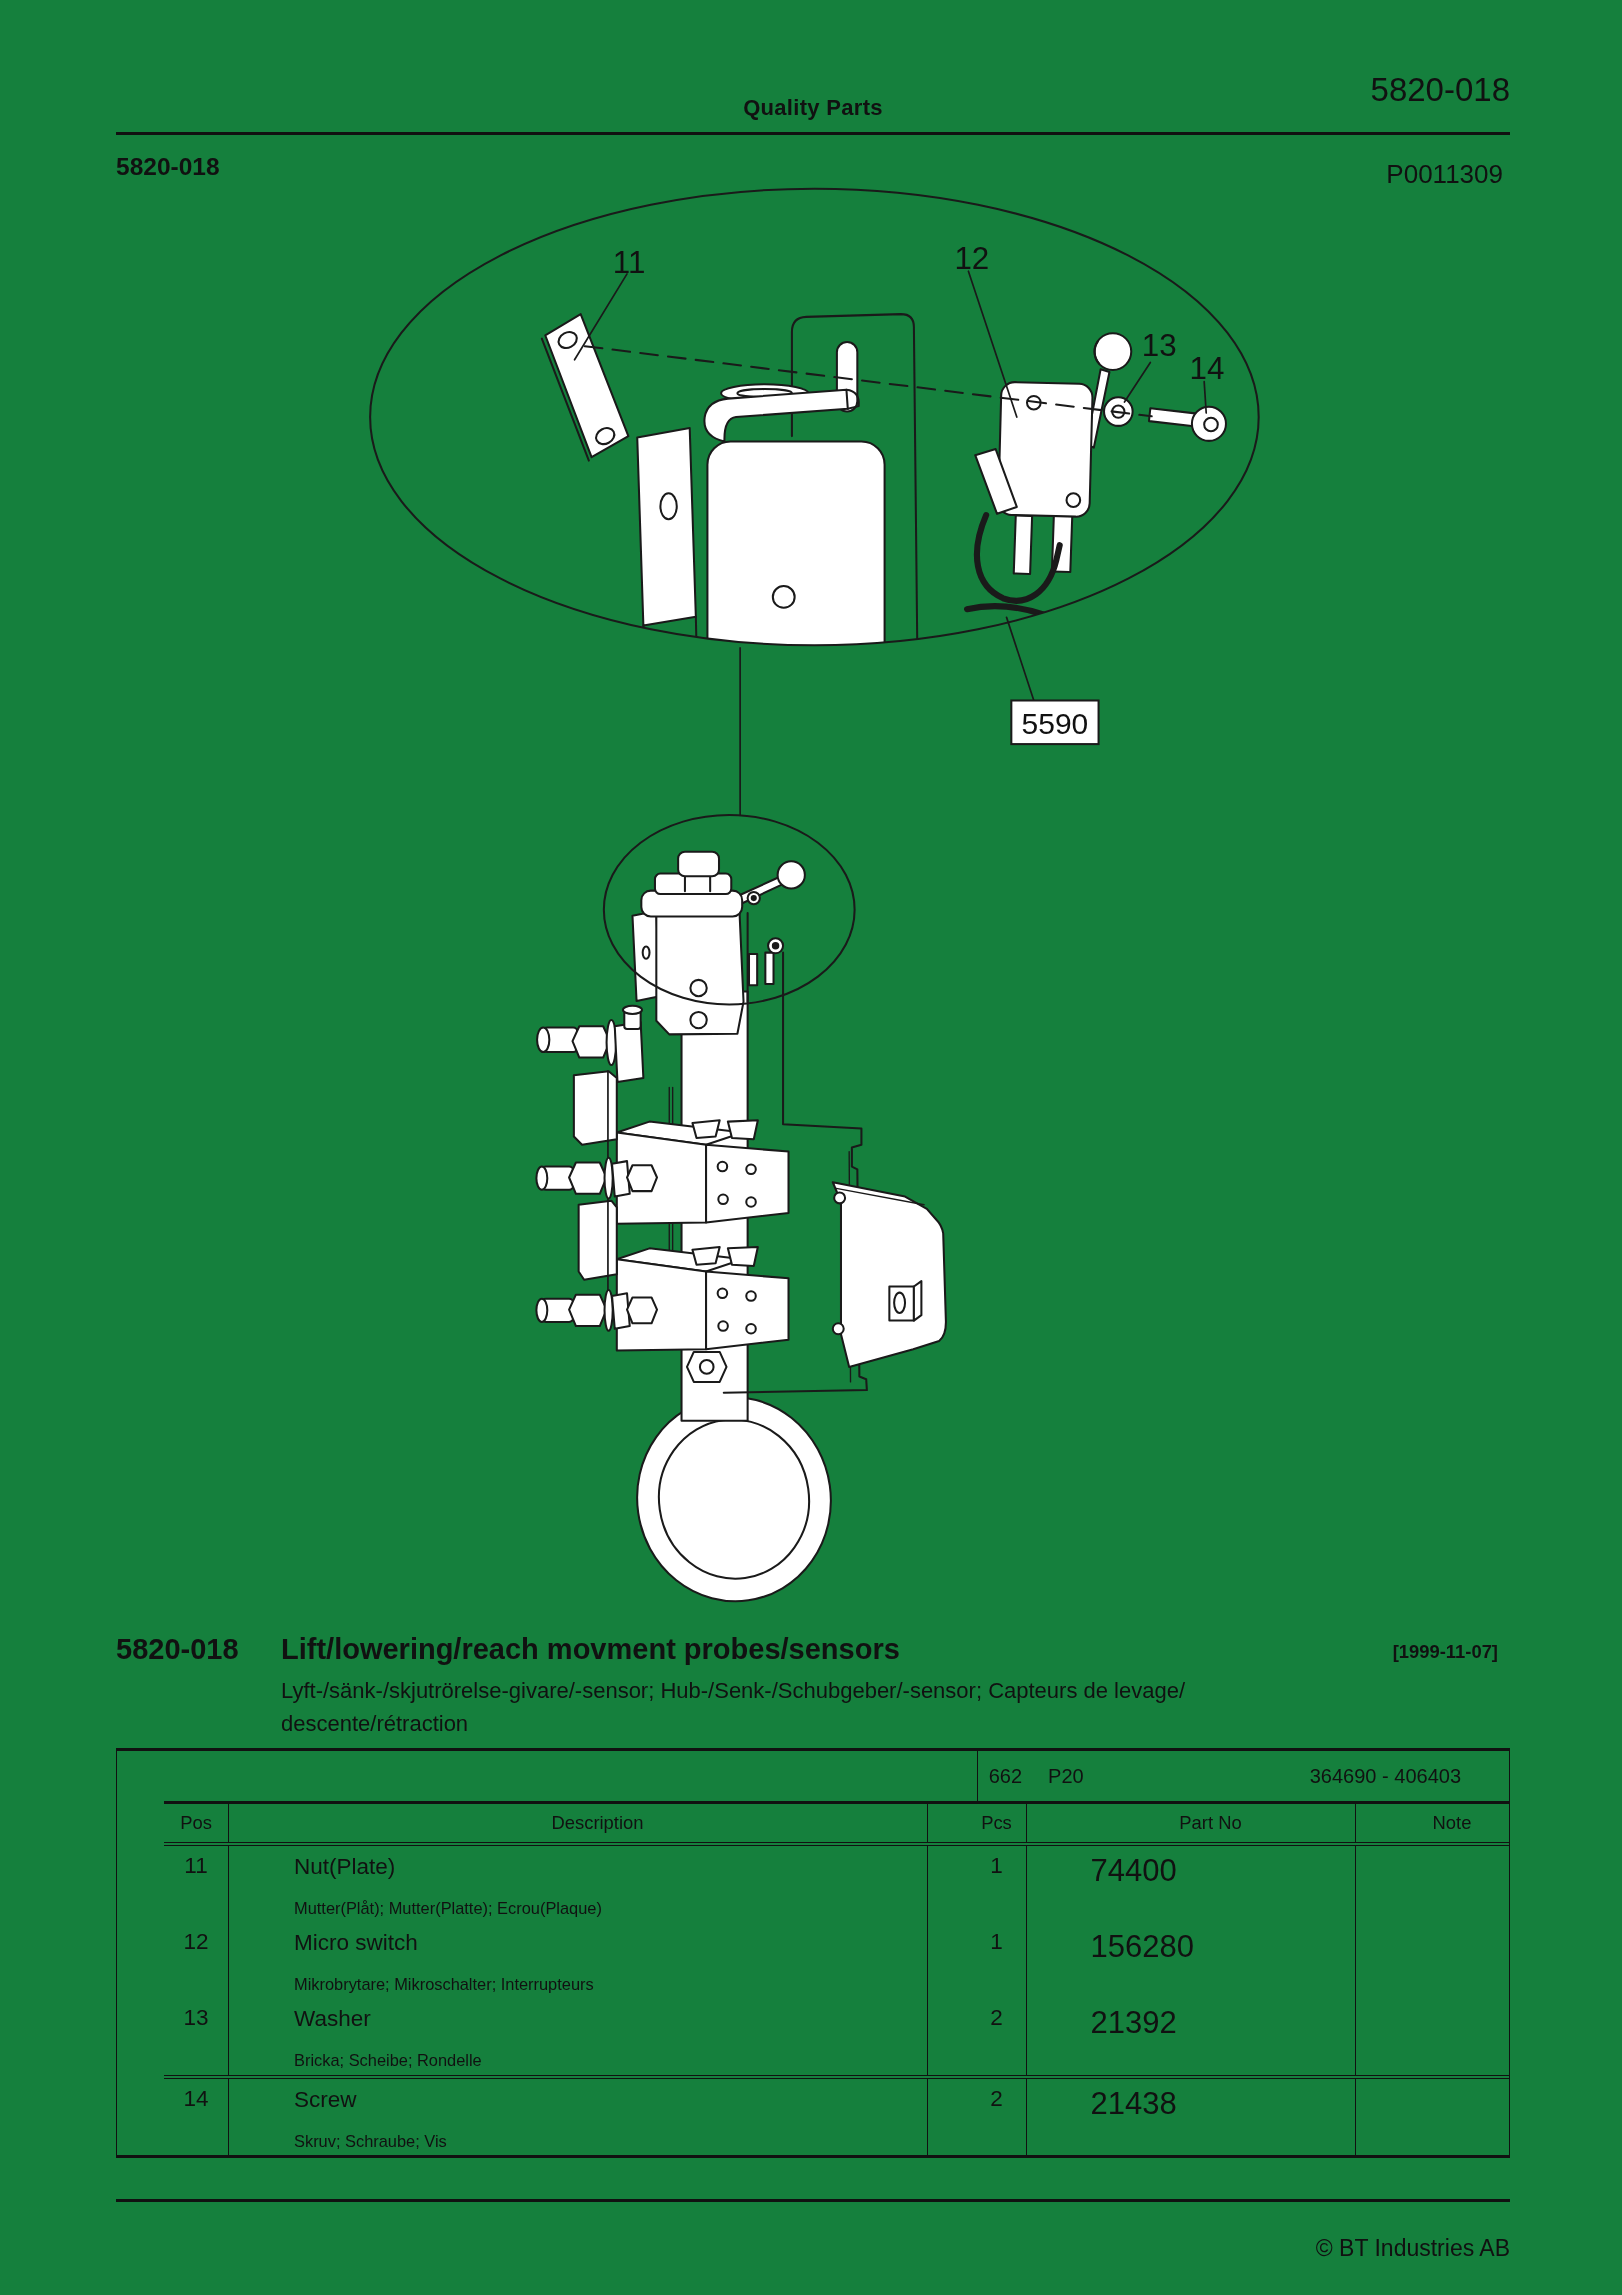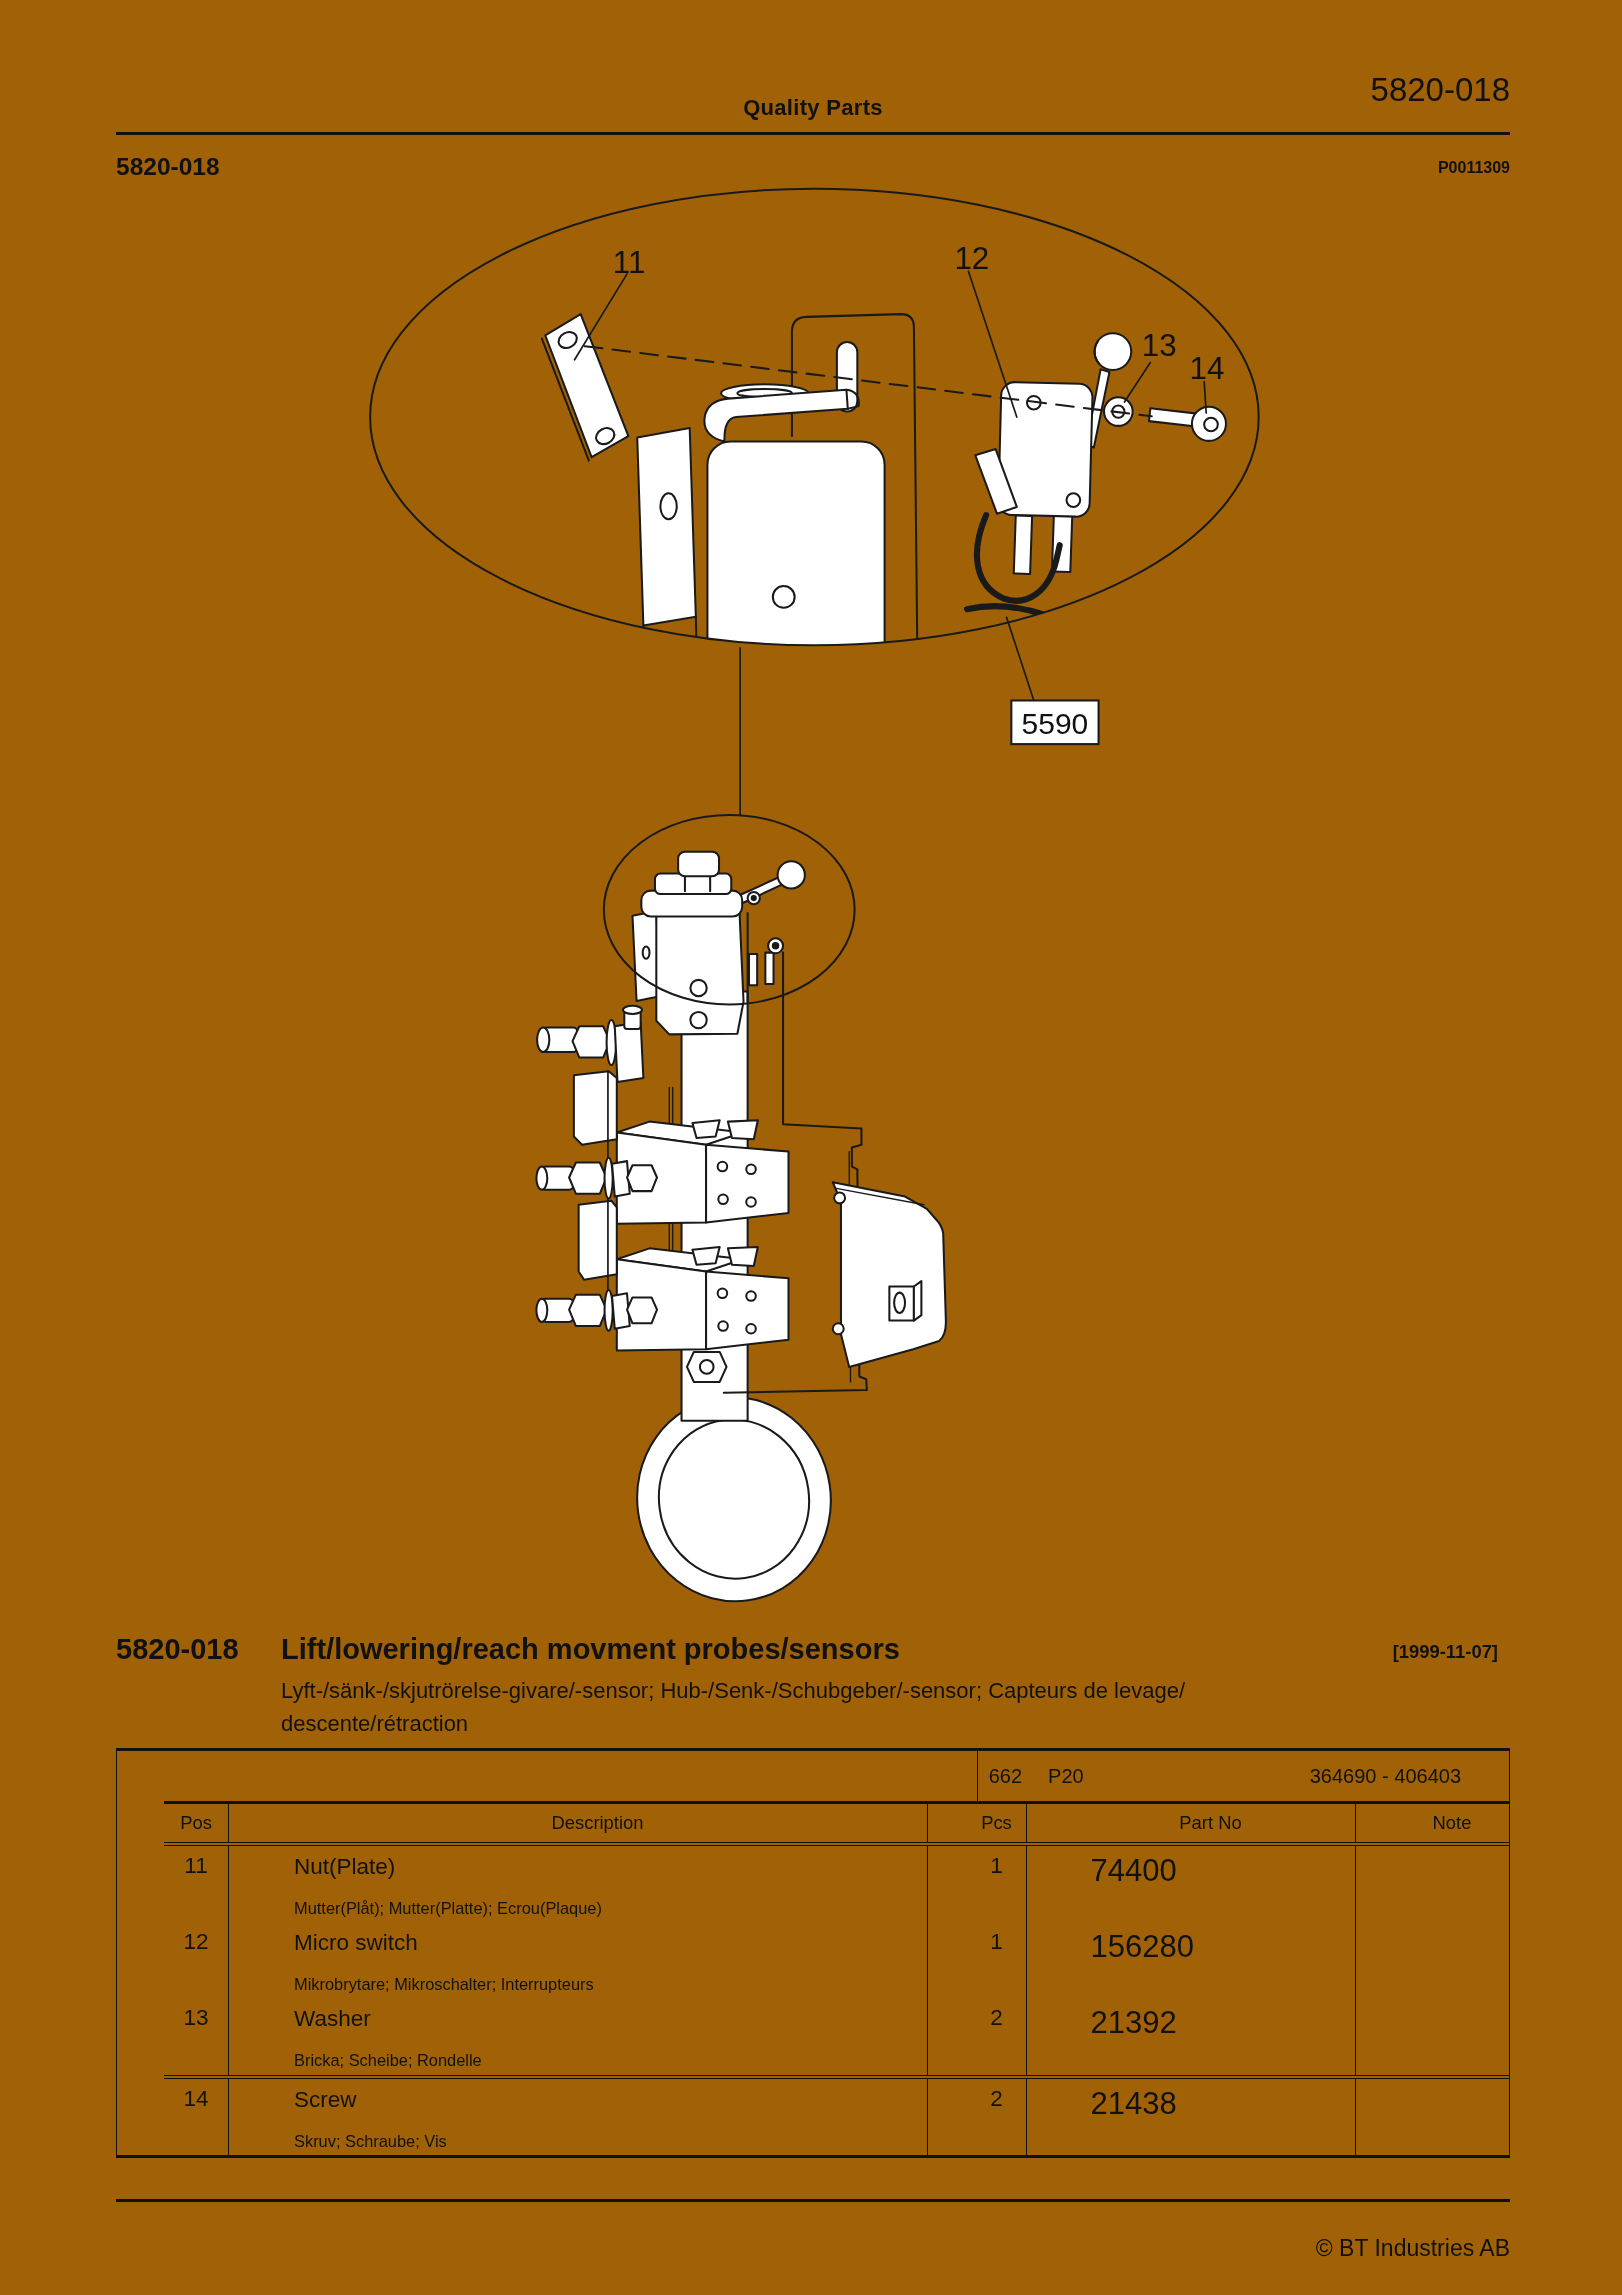--- a/index.html
+++ b/index.html
@@ -1,25 +1,25 @@
 <!DOCTYPE html>
 <html style="font-size:11px"><head>
 <meta charset="utf-8">
 <style>
   html,body{margin:0;padding:0;background:#e8e8e8;}
-  #page{position:relative;width:1622px;height:2295px;background:#a16207;
+  #page{position:relative;width:1622px;height:2295px;background:#15803d;
         font-family:"Liberation Sans", sans-serif;color:#111;overflow:hidden;}
   .abs{position:absolute;}
   
   .qp{top:95px;left:116px;width:1394px;text-align:center;font-size:22px;font-weight:bold;letter-spacing:0.3px;}
   .page-code{top:71px;right:112px;font-size:33px;font-weight:400;}
   .rule{left:116px;width:1394px;height:3.4px;background:#111;}
   .rule-top{top:132px;}
   .sec-code{top:153px;left:116px;font-size:24.5px;font-weight:bold;}
-  .doc-num{top:159px;right:112px;font-size:16px;font-weight:bold;}
+  .doc-num{top:159px;right:119px;font-size:26px;font-weight:normal;}
   
   svg.diagram{top:0;left:0;}
   svg.diagram text{font-family:"Liberation Sans",sans-serif;fill:#111;}
   
   .title-row{top:1633px;left:116px;width:1394px;}
   .title-code{position:absolute;left:0;top:0;font-size:29px;font-weight:bold;}
   .title-main{position:absolute;left:165px;top:0;font-size:29px;font-weight:bold;}
   .title-date{position:absolute;right:12px;top:8.2px;font-size:18.4px;font-weight:bold;}
   .subtitle{top:1674px;left:281px;width:1159px;font-size:22px;line-height:33px;}
   

